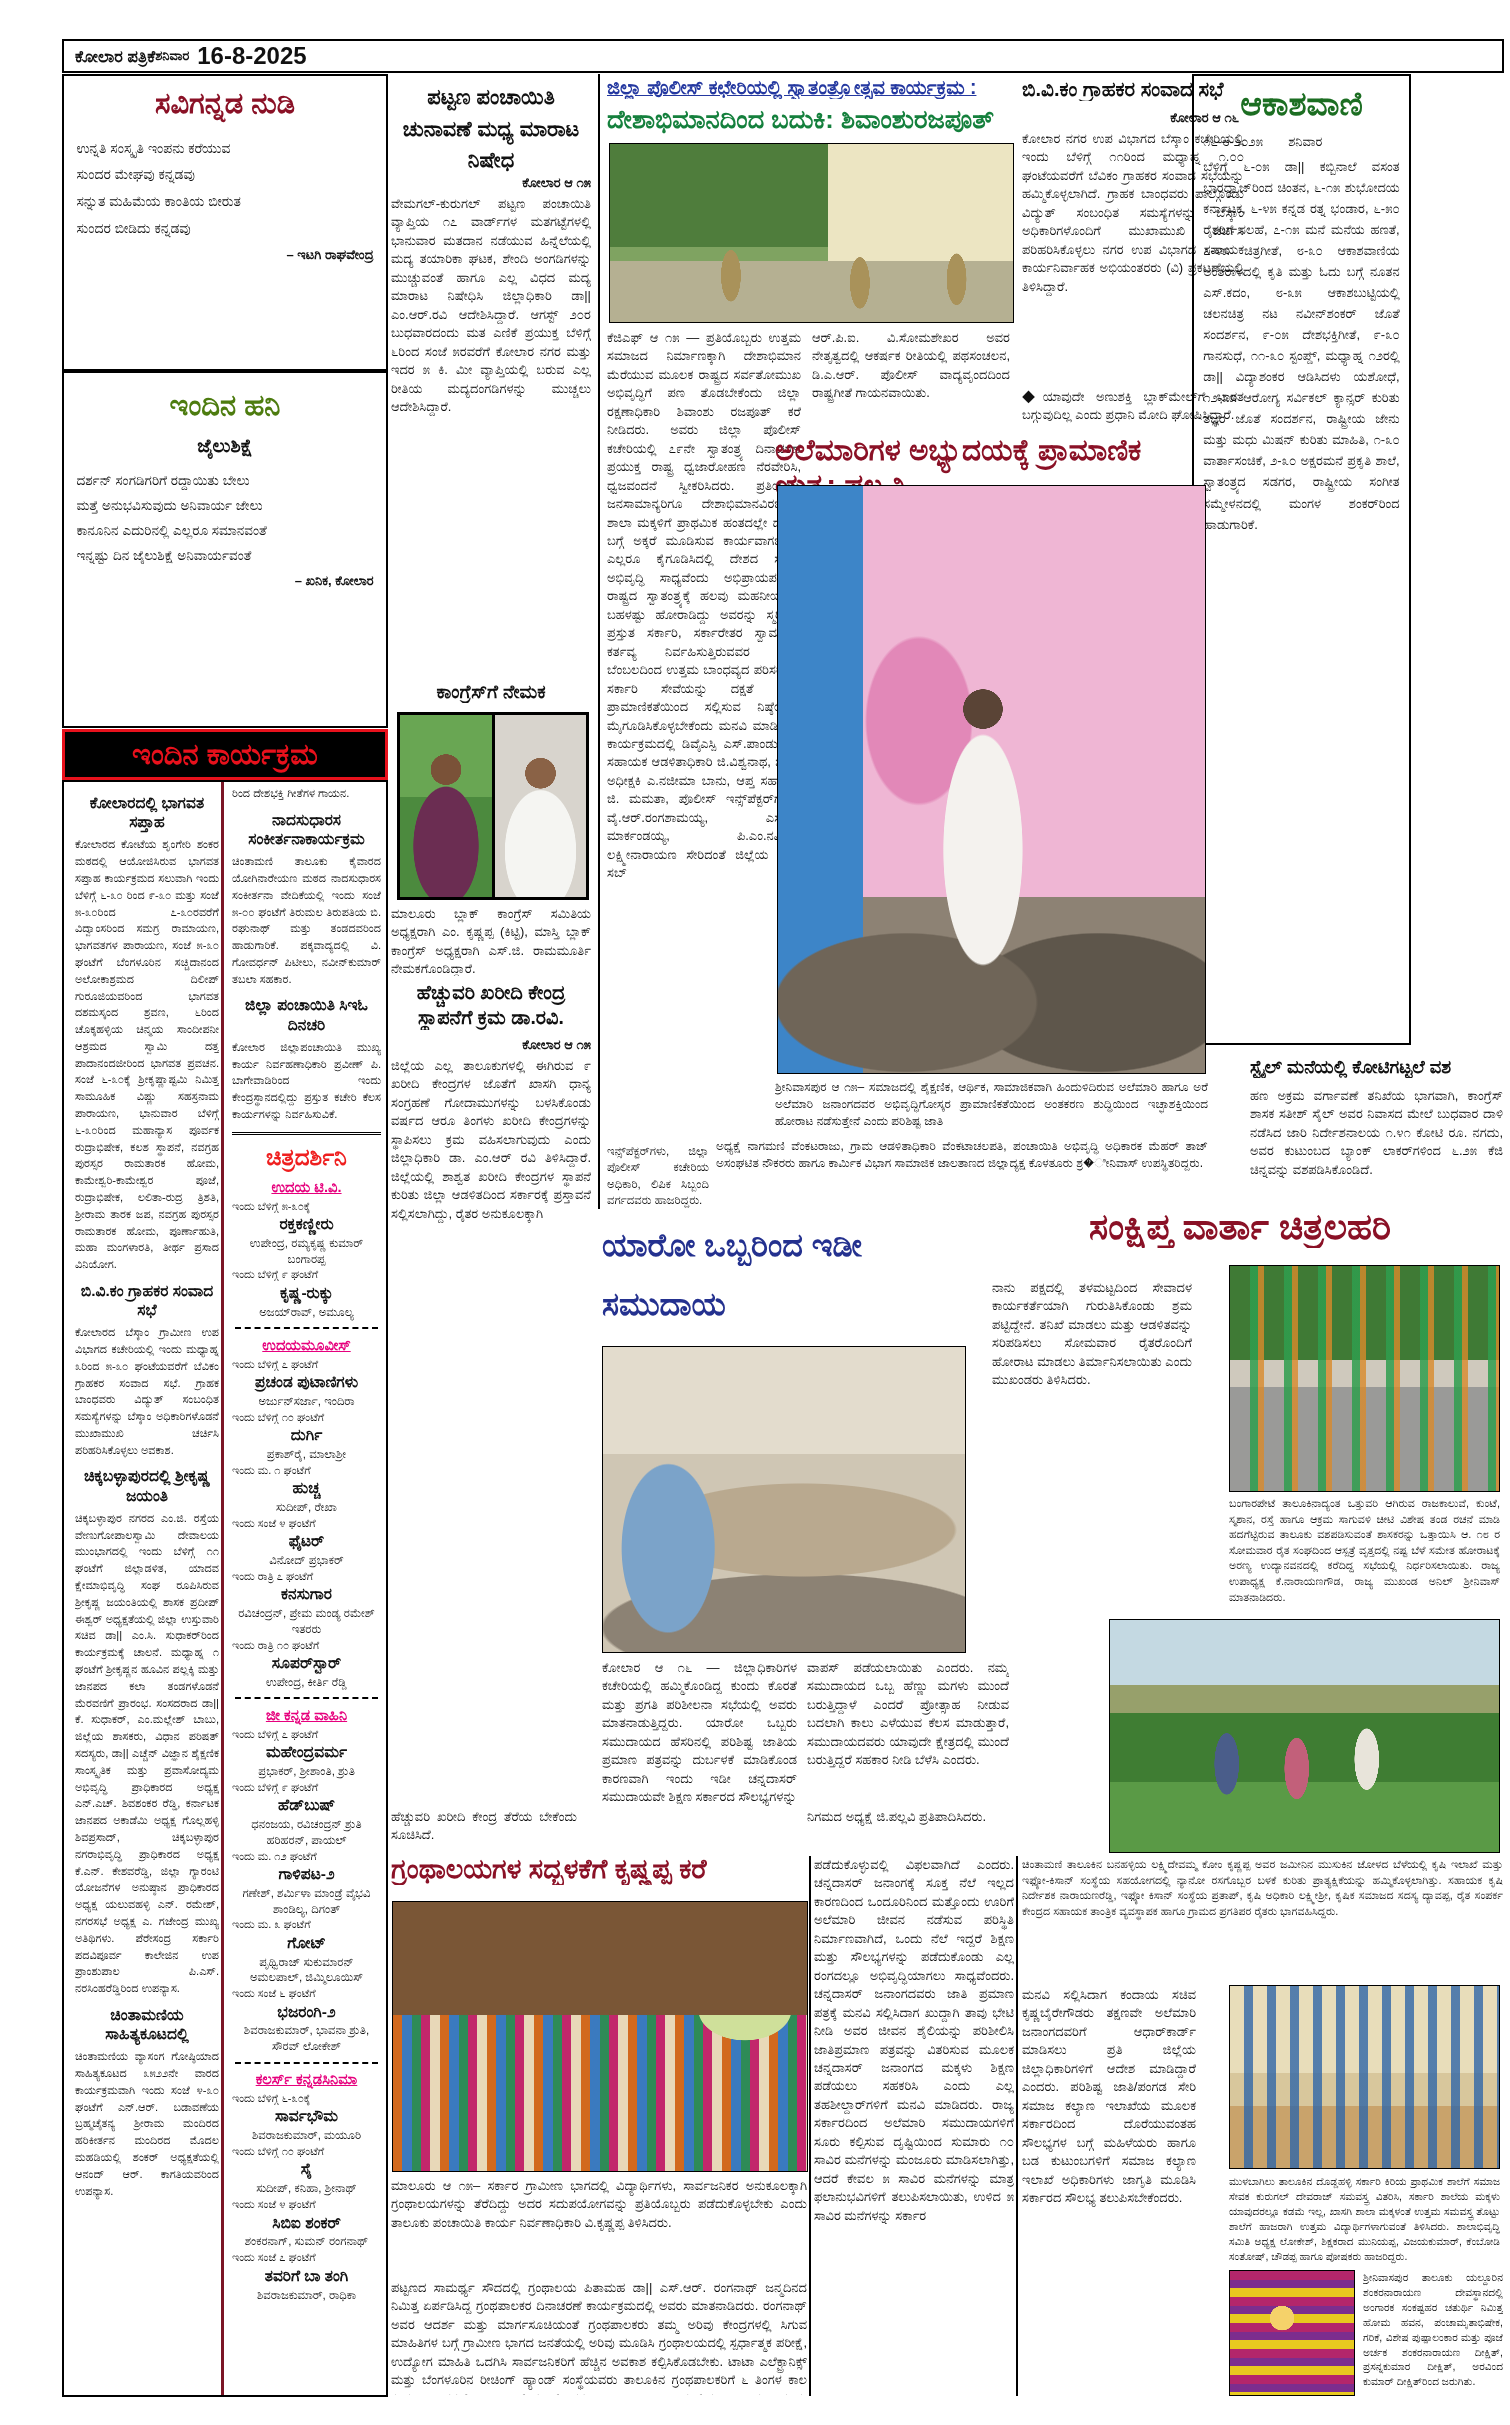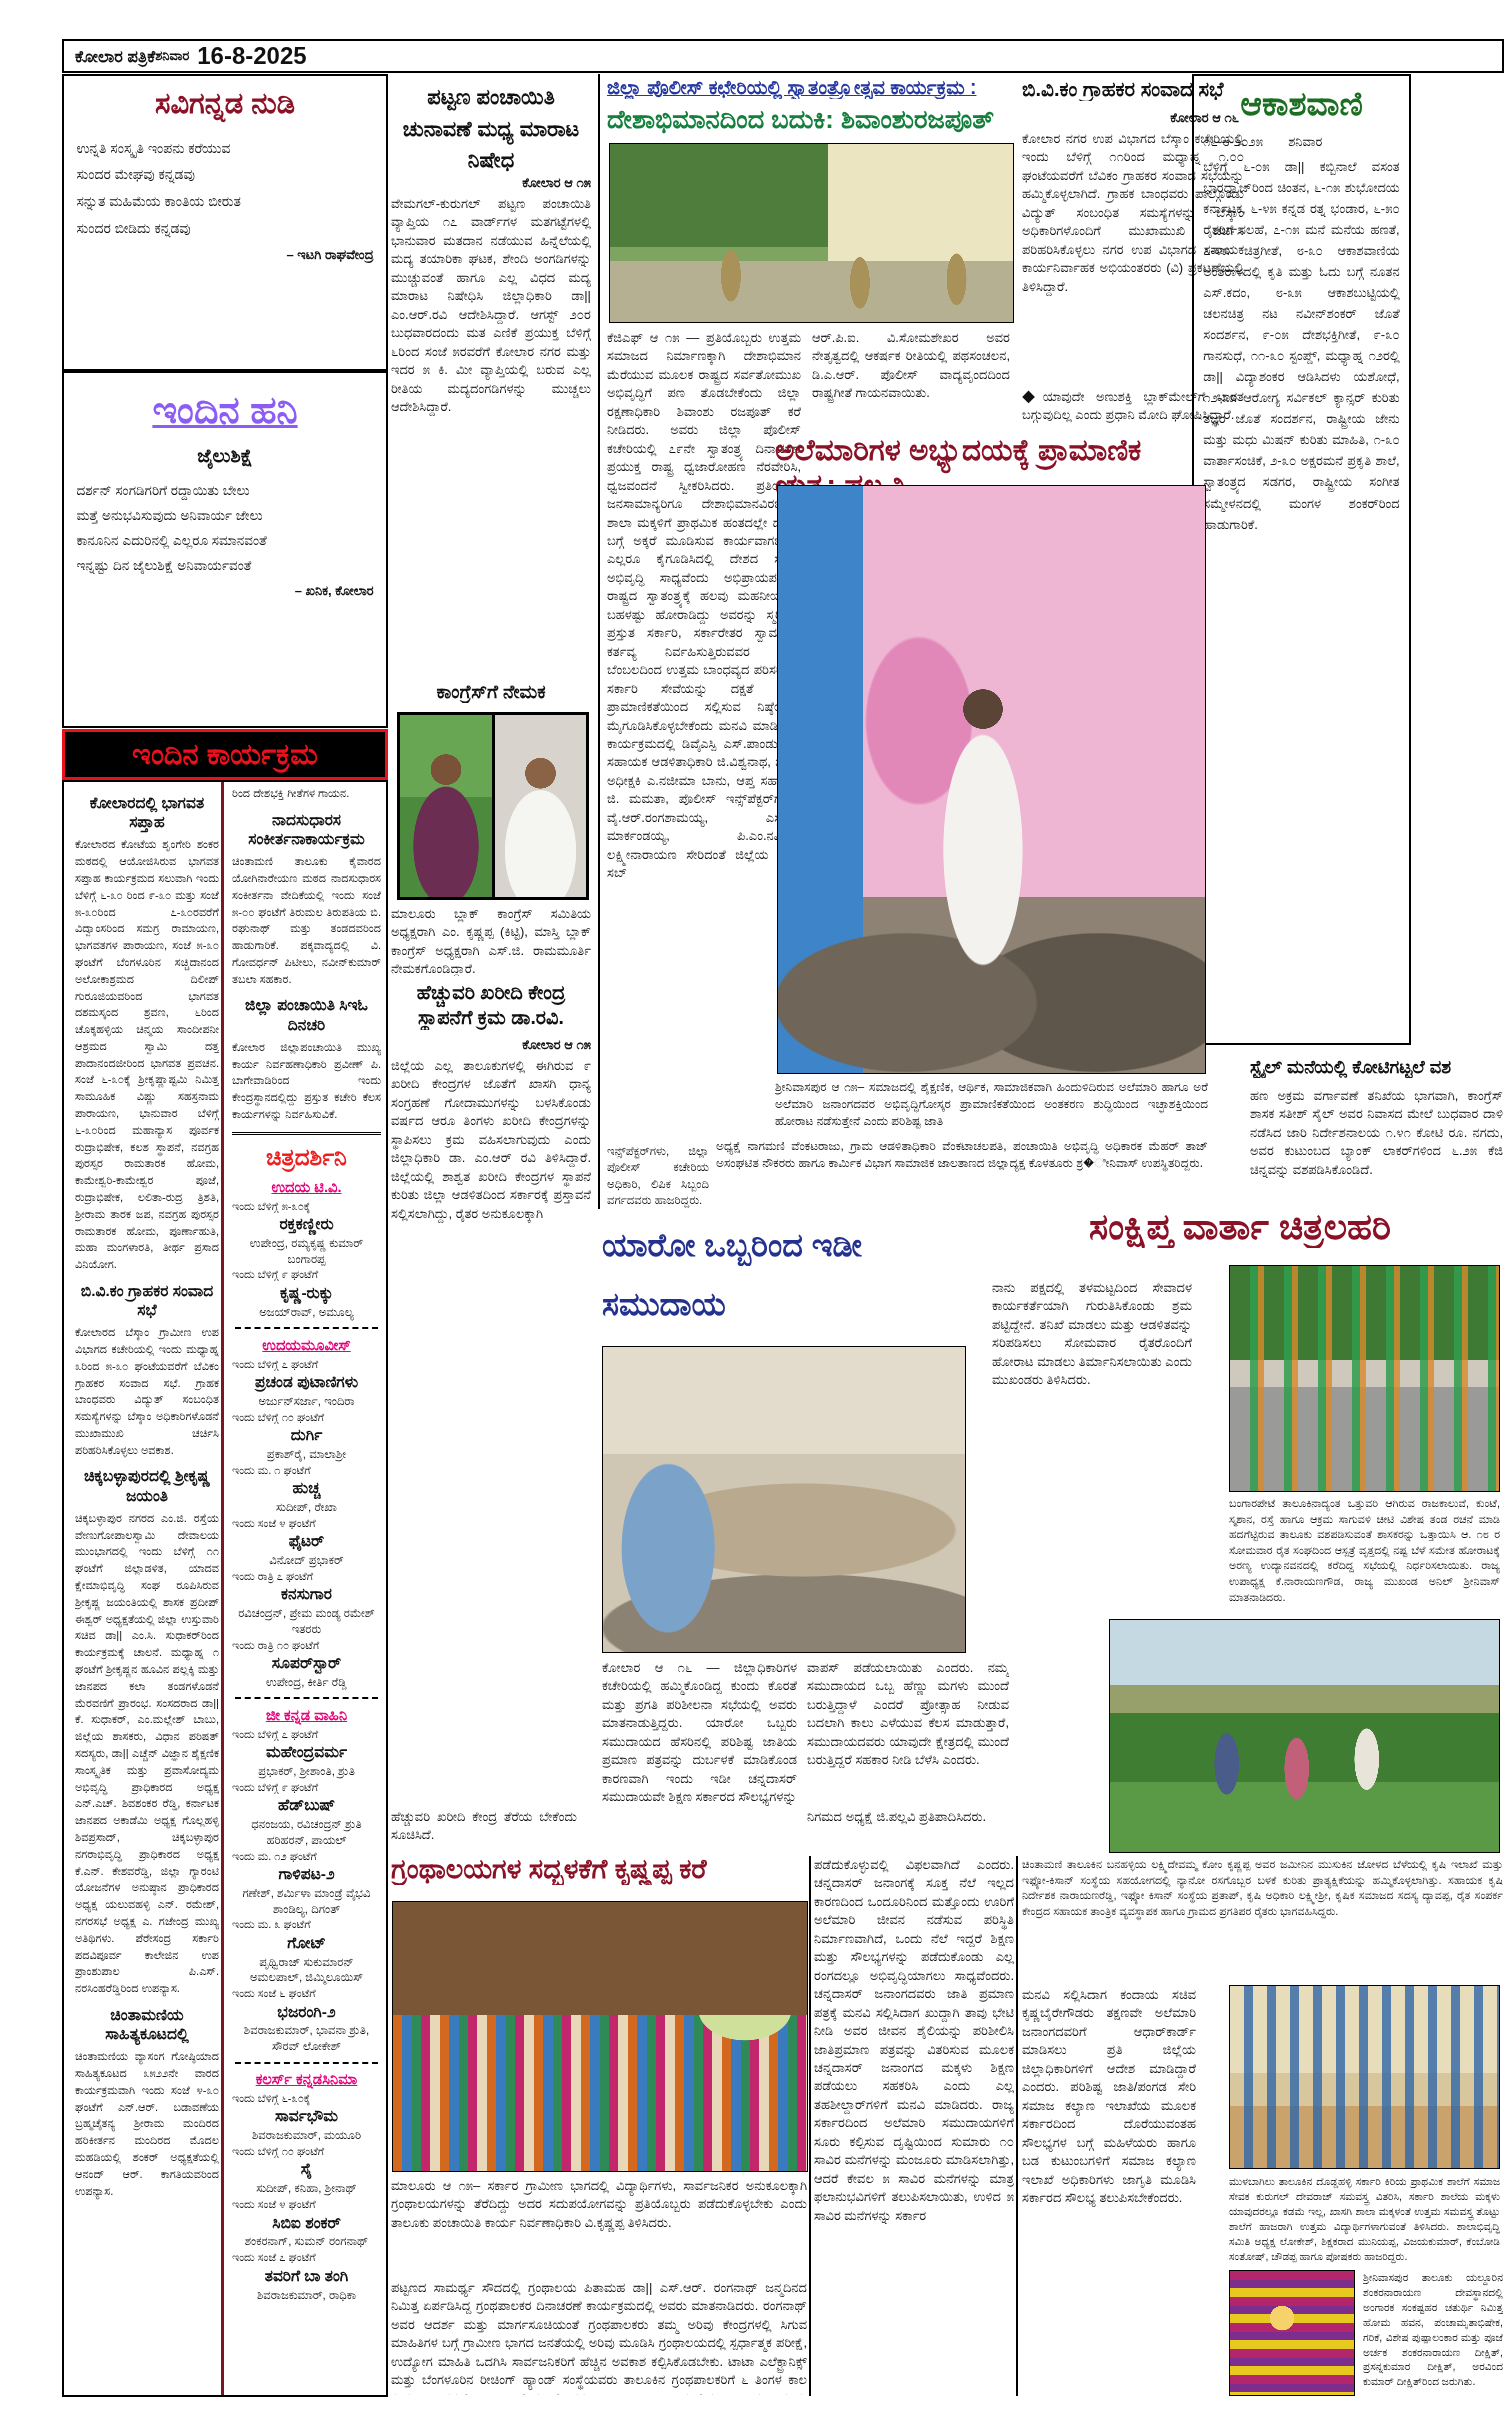--- a/index.html
+++ b/index.html
@@ -42,21 +42,21 @@
     <div style="font-size:14px;line-height:1.9;">
       <div>ಉನ್ನತಿ ಸಂಸ್ಕೃತಿ ಇಂಪನು ಕರೆಯುವ</div>
       <div>ಸುಂದರ ಮೇಘವು ಕನ್ನಡವು</div>
       <div>ಸನ್ನುತ ಮಹಿಮೆಯ ಕಾಂತಿಯ ಬೀರುತ</div>
       <div>ಸುಂದರ ಬೀಡಿದು ಕನ್ನಡವು</div>
     </div>
     <div class="b" style="font-size:13px;text-align:right;margin-top:6.2px;">– ಇಟಗಿ ರಾಘವೇಂದ್ರ</div>
   </div>
 
   <div class="abs box" style="left:62px;top:371px;width:326px;height:357px;padding:7.8px 12.4px;">
-    <div class="ctr b" style="font-size:38px;color:#8b5cf6;margin:7.8px 0 12.4px;text-decoration:underline;">ಇಂದಿನ ಹನಿ</div>
+    <div class="ctr b" style="font-size:29px;color:#4d7c0f;margin:7.8px 0 12.4px;">ಇಂದಿನ ಹನಿ</div>
     <div class="ctr b" style="font-size:18.6px;margin-bottom:11px;">ಜೈಲುಶಿಕ್ಷೆ</div>
     <div style="font-size:13.6px;line-height:1.85;">
       <div>ದರ್ಶನ್ ಸಂಗಡಿಗರಿಗೆ ರದ್ದಾಯಿತು ಬೇಲು</div>
       <div>ಮತ್ತೆ ಅನುಭವಿಸುವುದು ಅನಿವಾರ್ಯ ಜೇಲು</div>
       <div>ಕಾನೂನಿನ ಎದುರಿನಲ್ಲಿ ಎಲ್ಲರೂ ಸಮಾನವಂತೆ</div>
       <div>ಇನ್ನಷ್ಟು ದಿನ ಜೈಲುಶಿಕ್ಷೆ ಅನಿವಾರ್ಯವಂತೆ</div>
     </div>
     <div class="b" style="font-size:13px;text-align:right;margin-top:4.7px;">– ಖನಿಕ, ಕೋಲಾರ</div>
   </div>
 

